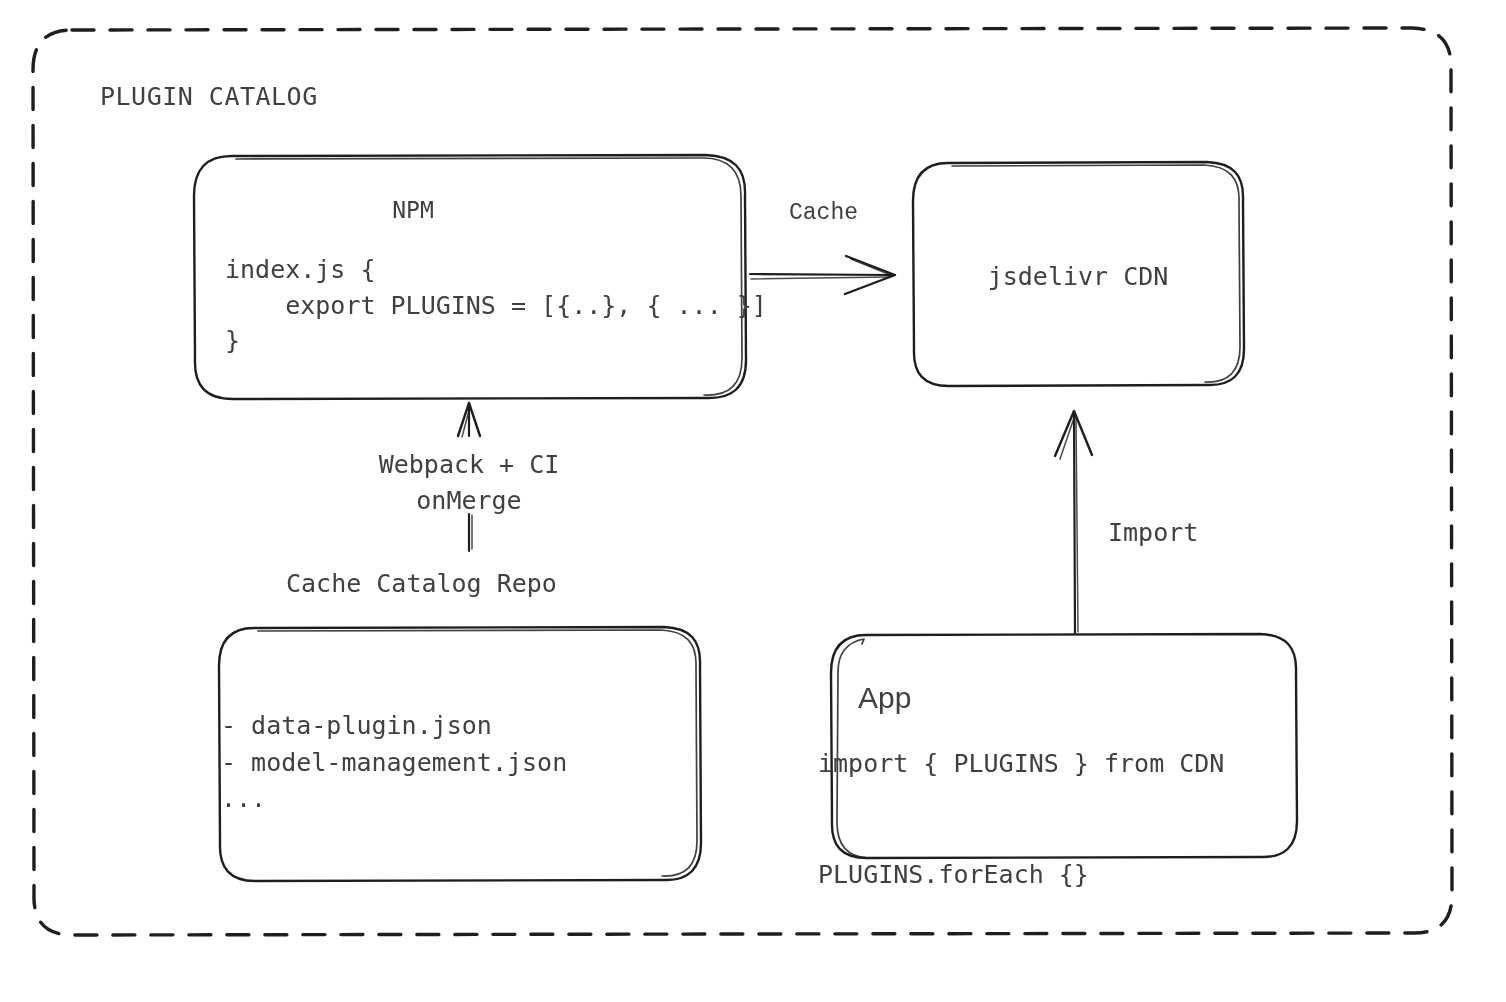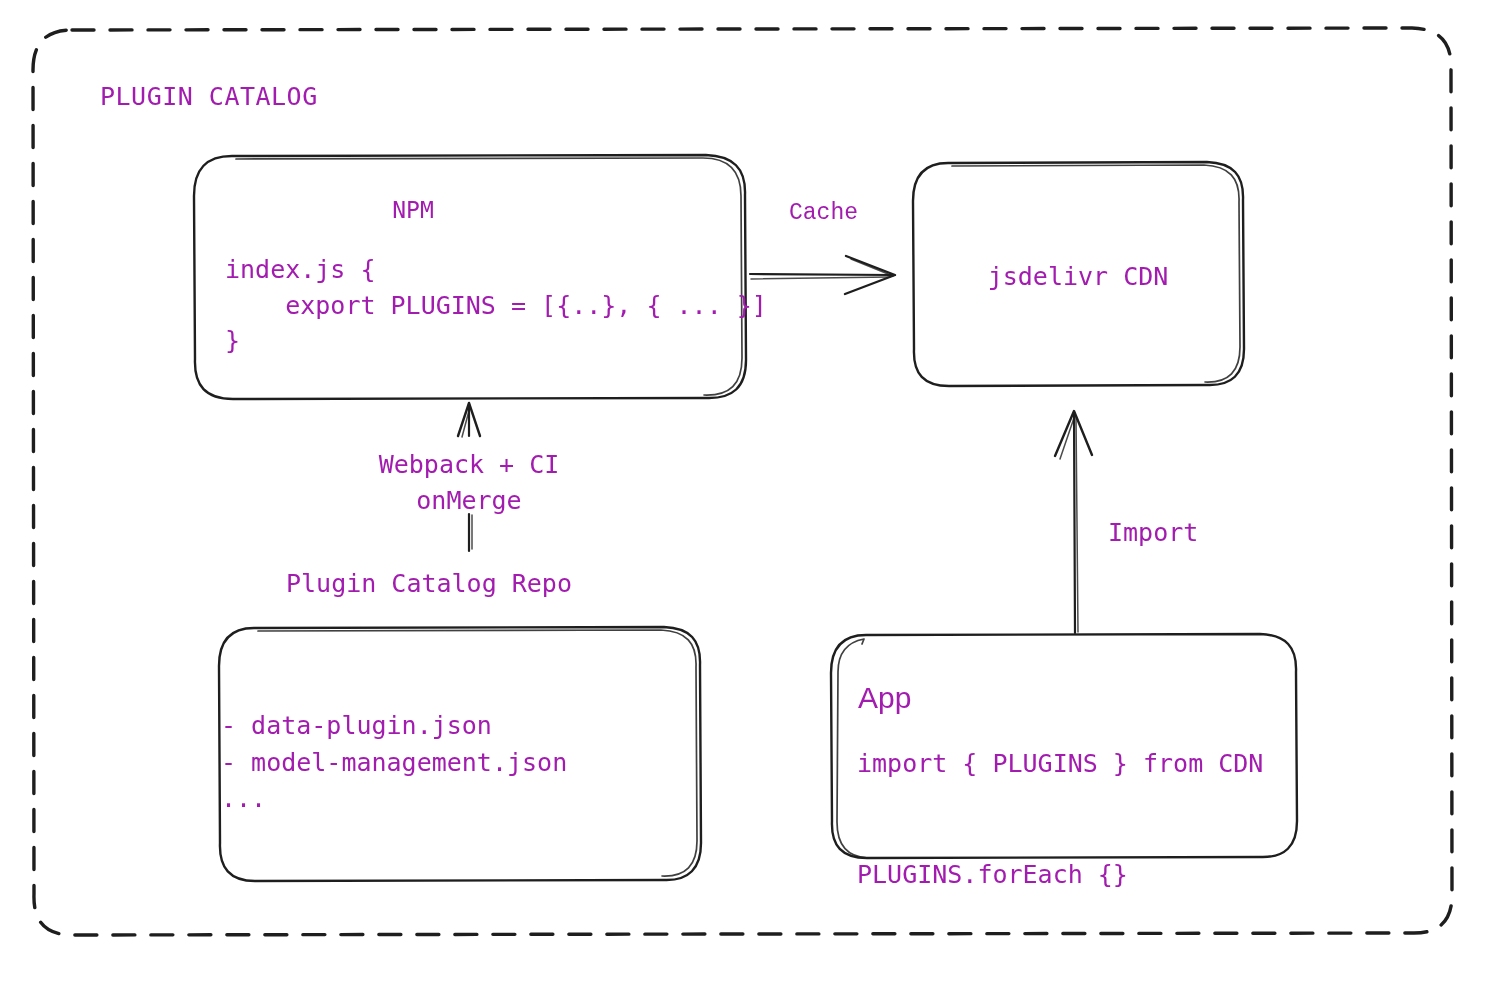--- a/index.html
+++ b/index.html
@@ -45,21 +45,21 @@
   }
   .connector-b {
     stroke-width: 1.5;
     opacity: 0.8;
   }
   .arrowhead {
     stroke-width: 2.4;
   }
   .txt {
     position: absolute;
-    color: #a21caf;
+    color: #404040;
     white-space: pre;
     line-height: 1.34;
     font-family: "DejaVu Sans Mono", monospace;
   }
   .txt-sans {
     font-family: "Liberation Sans", sans-serif;
   }
 
   
   #sheet-title      { left: 100px;  top: 80px;  font-size: 25px; letter-spacing: 0.5px; }
@@ -70,21 +70,21 @@
   #cdn-title        { left: 913px;  top: 260px; width: 330px; text-align: center; font-size: 25px; }
 
   #cache-label      { left: 789px;  top: 198px; font-size: 23px; font-family: Liberation Mono, monospace; }
   #import-label     { left: 1108px; top: 516px; font-size: 25px; }
   #build-label      { left: 360px;  top: 447px; width: 218px; text-align: center; font-size: 25px; line-height: 1.42; }
   #repo-label       { left: 286px;  top: 567px; font-size: 25px; }
 
   #repo-list        { left: 221px;  top: 708px; font-size: 25px; line-height: 1.46; }
 
   #app-title        { left: 858px;  top: 678px; font-size: 30px; }
-  #app-code         { left: 857px;  top: 736px; font-size: 25px; line-height: 2.22; }
+  #app-code         { left: 818px;  top: 736px; font-size: 25px; line-height: 2.22; }
 </style>
 </head>
 <body>
 
 <div id="canvas">
 
   <svg viewBox="0 0 1506 1002" xmlns="http://www.w3.org/2000/svg">
 
     <g>
       <path class="stroke sheet-border" d="M 72 30 L 1412 28
@@ -191,21 +191,21 @@
 
   <div class="txt" id="cdn-title">jsdelivr CDN</div>
 
   <div class="txt txt-sans" id="cache-label">Cache</div>
 
   <div class="txt" id="import-label">Import</div>
 
   <div class="txt" id="build-label">Webpack + CI
 onMerge</div>
 
-  <div class="txt" id="repo-label">Plugin Catalog Repo</div>
+  <div class="txt" id="repo-label">Cache Catalog Repo</div>
 
   <div class="txt" id="repo-list">- data-plugin.json
 - model-management.json
 ...</div>
 
   <div class="txt txt-sans" id="app-title">App</div>
 
   <div class="txt" id="app-code">import { PLUGINS } from CDN
 
 PLUGINS.forEach {}</div>

